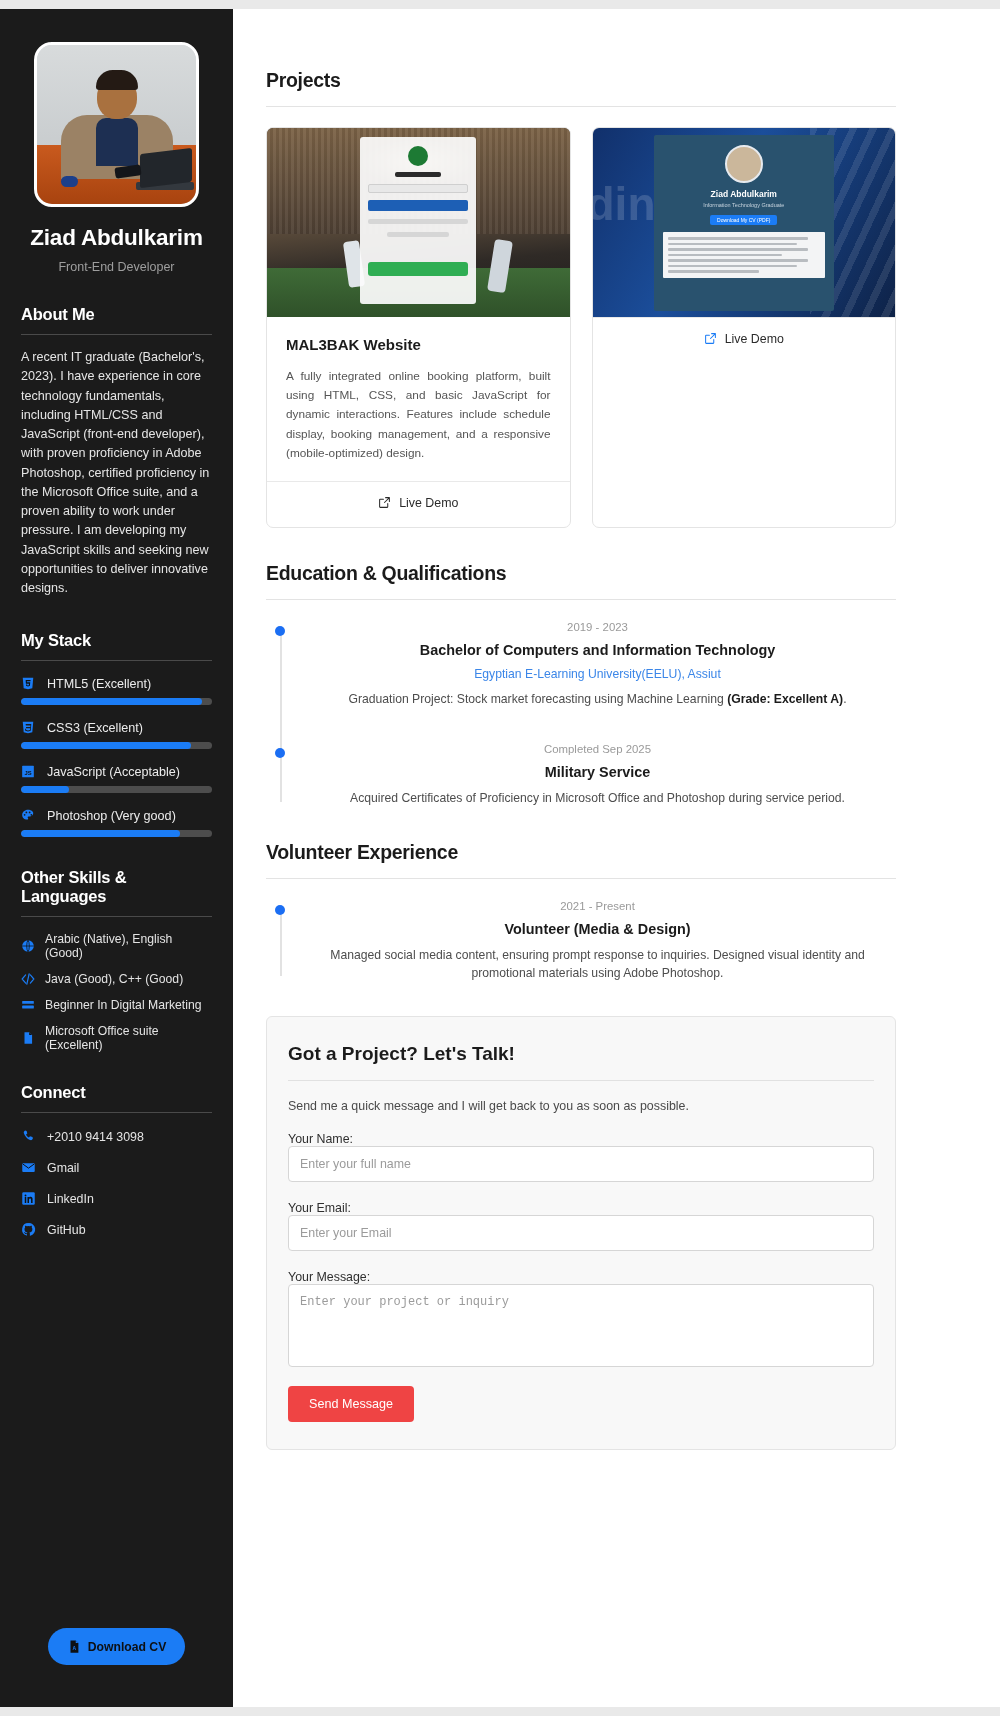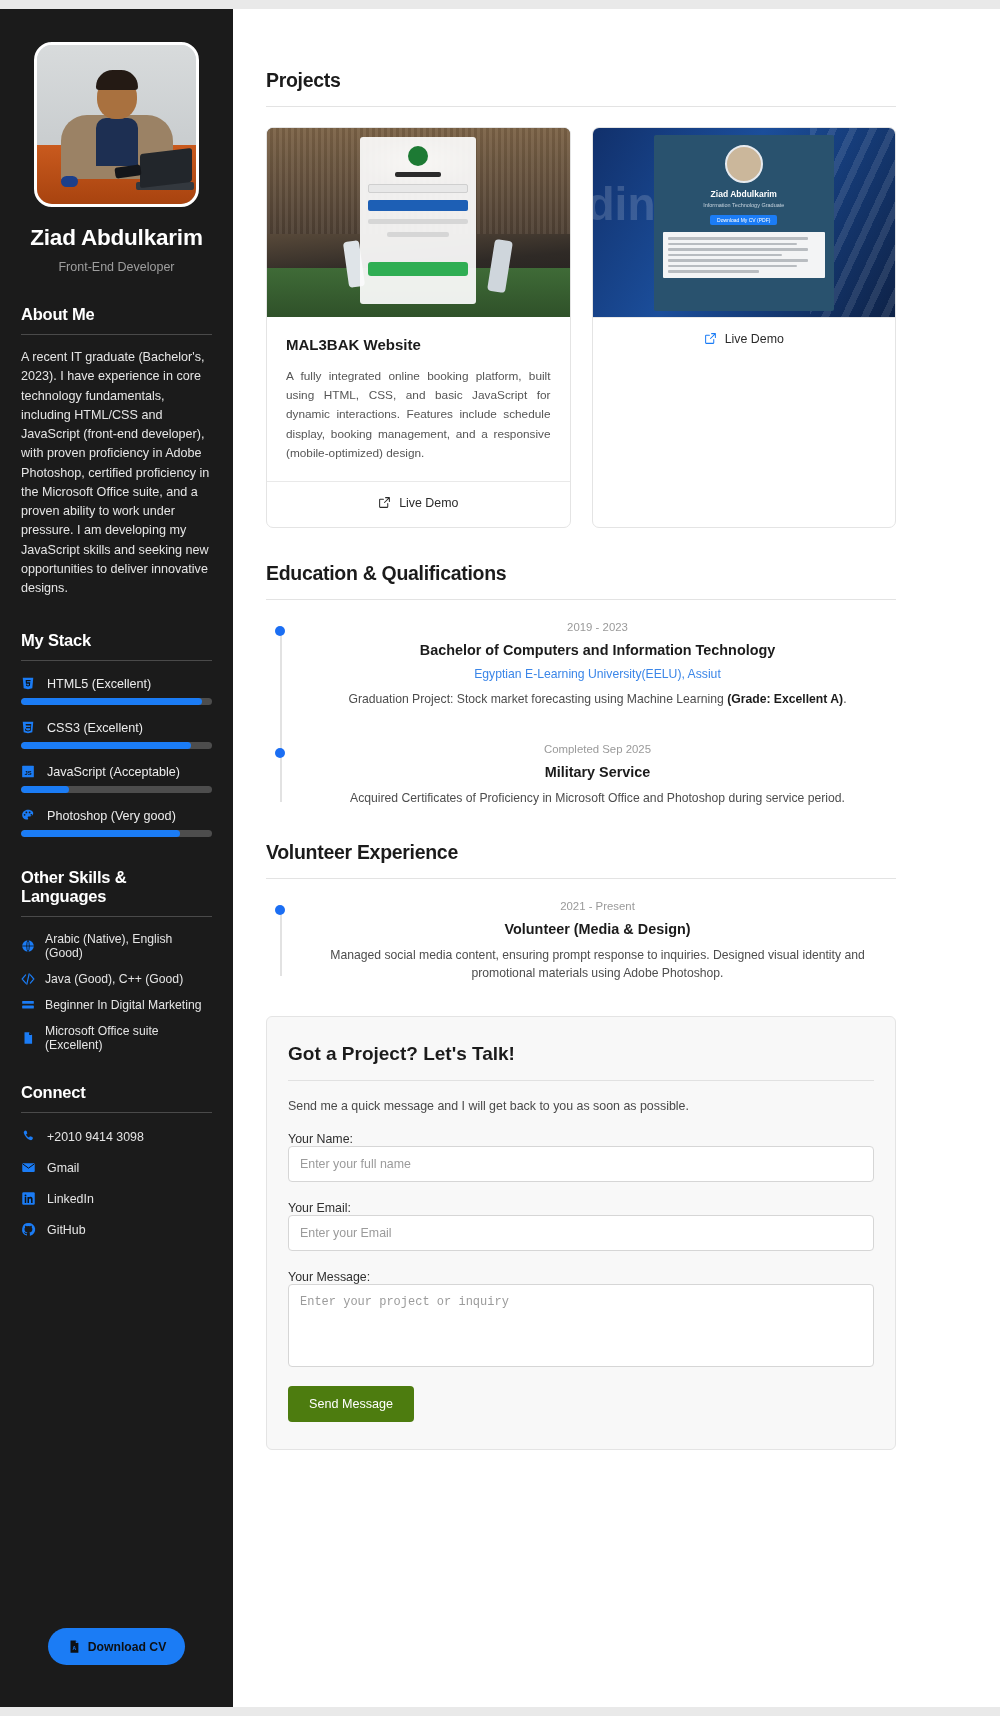--- a/index.html
+++ b/index.html
@@ -316,21 +316,21 @@
   }
   .fi::placeholder { color: #9b9b9b; }
   textarea.fi {
     height: 83px;
     resize: none;
     font-family: "Liberation Mono", monospace;
     font-size: 12px;
   }
   .send-btn {
     margin-top: 19px;
-    background: #4d7c0f;
+    background: #ef4444;
     color: #ffffff;
     border: none;
     border-radius: 4px;
     padding: 11px 21px;
     font-size: 12.6px;
     font-family: "Liberation Sans", sans-serif;
     cursor: pointer;
   }
 </style>
 </head>

